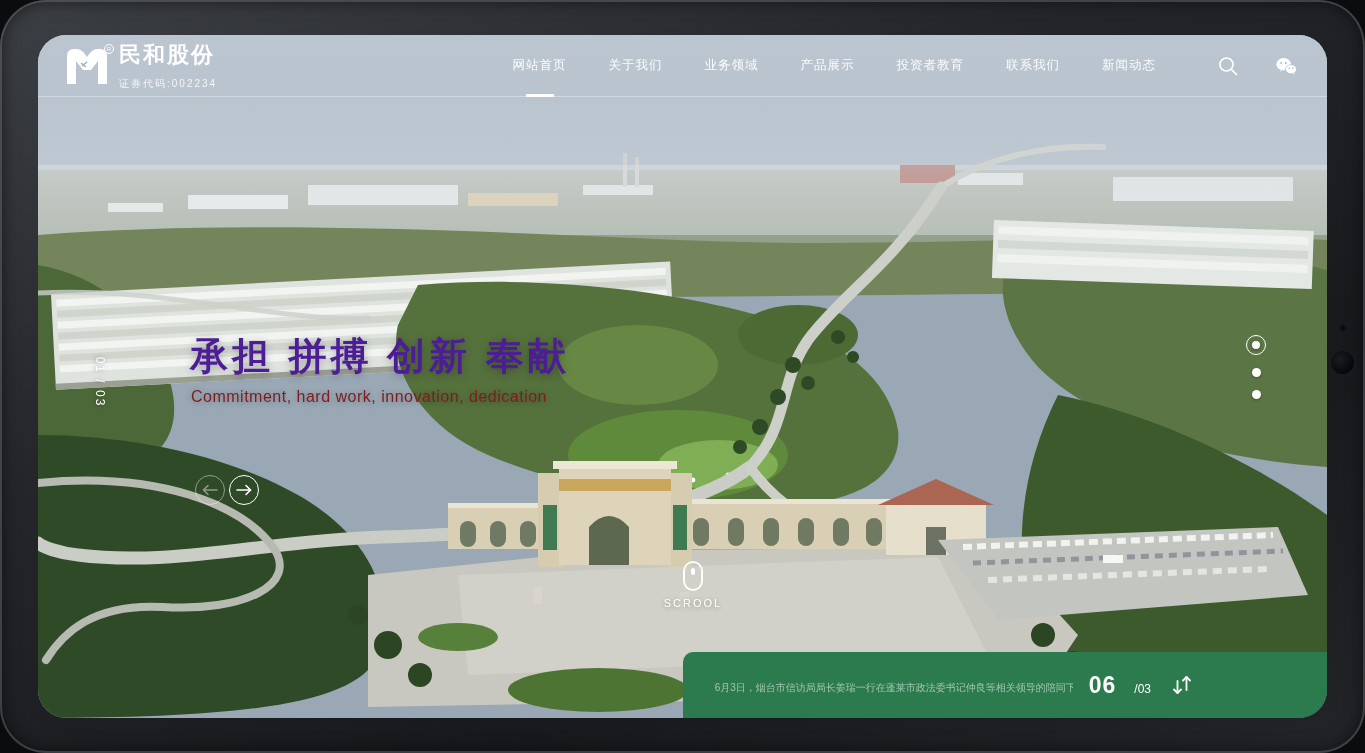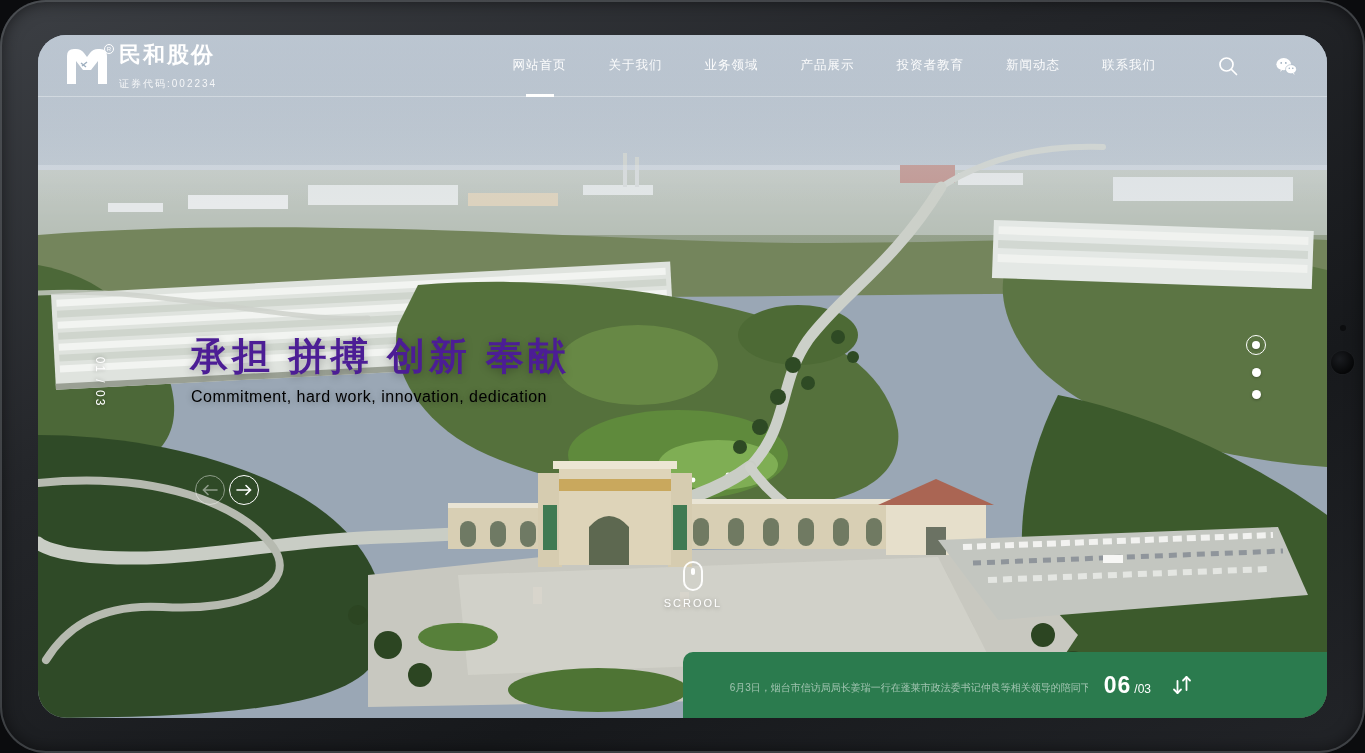--- a/index.html
+++ b/index.html
@@ -40,21 +40,21 @@
   .nav-item.active::after { content:""; position:absolute; left:50%; bottom:0;
               transform:translateX(-50%); width:28px; height:3px; background:#fff; }
 
   .hdr-icons { display:flex; align-items:center; gap:36px; margin-left:44px; }
   .hdr-icon  { width:22px; height:22px; cursor:pointer; display:block; }
 
   
   .hero-title { position:absolute; left:152px; top:296px; z-index:5; color:#4c1d95;
                 font-size:38px; font-weight:700; letter-spacing:4px;
                 text-shadow:0 2px 8px rgba(0,0,0,.28); }
-  .hero-sub   { position:absolute; left:153px; top:353px; z-index:5; color:#000000;
+  .hero-sub   { position:absolute; left:153px; top:353px; z-index:5; color:#7f1d1d;
                 font-size:16px; letter-spacing:.5px; text-shadow:0 1px 6px rgba(0,0,0,.3);text-align:right; }
 
   
   .slide-ind { position:absolute; left:22px; top:340px; width:80px; z-index:5;
                text-align:center; transform:rotate(90deg); color:#fff; font-size:12px;
                letter-spacing:2px; text-shadow:0 1px 4px rgba(0,0,0,.4); }
 
   
   .slider-arrows { position:absolute; left:157px; top:440px; z-index:5; display:flex; gap:4px; }
   .arrow-btn { width:30px; height:30px; border-radius:50%; border:1.6px solid #fff;
@@ -82,21 +82,21 @@
   .news-panel { position:absolute; left:645px; top:617px; right:0; bottom:0; z-index:9;
                 border-top-left-radius:10px; display:flex; align-items:center;
                 padding-right:132px; justify-content:flex-end; cursor:pointer; }
   .np-text { width:358px; overflow:hidden; }
   .np-title { color:#fff; font-size:13.5px; font-weight:700; letter-spacing:.5px;
               text-align:right; white-space:nowrap; }
   .np-excerpt { color:rgba(255,255,255,.55); font-size:10px; margin-top:5px;
                 white-space:nowrap; overflow:hidden; text-align:right; }
   .np-date { display:flex; align-items:baseline; margin-left:16px; color:#fff; }
   .np-day    { font-size:23px; font-weight:700; letter-spacing:1px; }
-  .np-suffix { font-size:12px; margin-left:3px; }
+  .np-suffix { font-size:12px; margin-left:18px; }
   .np-sort { margin-left:18px; cursor:pointer; display:flex; align-items:center; }
 </style>
 </head>
 <body>
 
 <div class="tablet">
   <div class="screen">
 
     <svg class="scene" viewBox="0 0 1289 683" preserveAspectRatio="none">
       <defs>
@@ -262,22 +262,22 @@
           <div class="code">证券代码:002234</div>
         </div>
       </div>
 
       <nav class="nav">
         <div class="nav-item active">网站首页</div>
         <div class="nav-item">关于我们</div>
         <div class="nav-item">业务领域</div>
         <div class="nav-item">产品展示</div>
         <div class="nav-item">投资者教育</div>
+        <div class="nav-item">联系我们</div>
         <div class="nav-item">新闻动态</div>
-        <div class="nav-item">联系我们</div>
       </nav>
 
       <div class="hdr-icons">
         <svg class="hdr-icon" viewBox="0 0 22 22">
           <circle cx="9.5" cy="9.5" r="6.5" fill="none" stroke="#fff" stroke-width="1.7"></circle>
           <path d="M14.5 14.5 L19.5 19.5" stroke="#fff" stroke-width="1.7" stroke-linecap="round"></path>
         </svg>
         <svg class="hdr-icon" viewBox="0 0 24 22">
           <ellipse cx="9.5" cy="9" rx="8" ry="6.6" fill="#fff"></ellipse>
           <circle cx="6.8" cy="7.6" r="1" fill="#9fb0c0"></circle>

